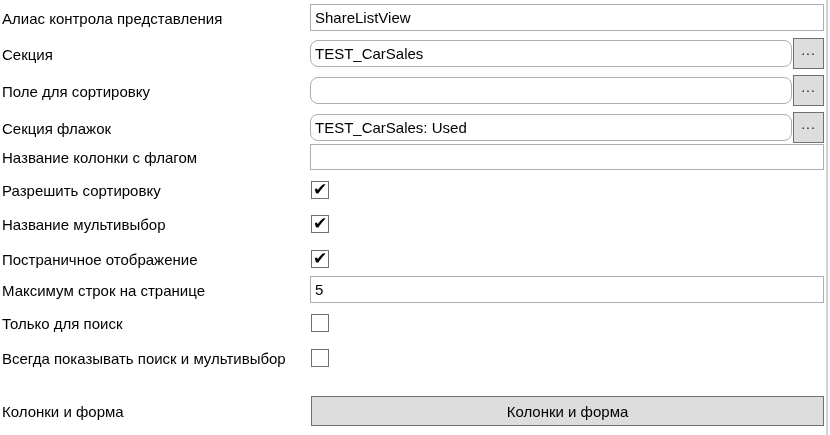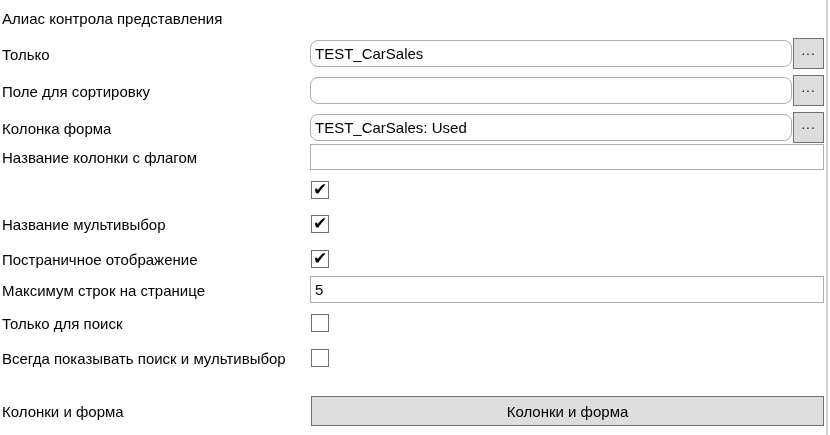--- a/index.html
+++ b/index.html
@@ -102,52 +102,54 @@
     background: #d4d4d4;
   }
 </style>
 </head>
 <body>
 
 <div class="canvas">
 
   <div class="row" style="top:4px;height:27px;">
     <div class="lbl">Алиас контрола представления</div>
+    <input class="tb w-full" type="text" value="ShareListView" style="">
   </div>
 
   <div class="row" style="top:40px;height:27px;">
-    <div class="lbl">Только</div>
+    <div class="lbl">Секция</div>
     <input class="tb w-browse" type="text" value="TEST_CarSales" style="">
     <button class="browse">
       <span>...</span>
     </button>
   </div>
 
   <div class="row" style="top:77px;height:27px;">
     <div class="lbl">Поле для сортировку</div>
     <input class="tb w-browse" type="text" value="" style="">
     <button class="browse">
       <span>...</span>
     </button>
   </div>
 
   <div class="row" style="top:114px;height:27px;">
-    <div class="lbl">Колонка форма</div>
+    <div class="lbl">Секция флажок</div>
     <input class="tb w-browse" type="text" value="TEST_CarSales: Used" style="">
     <button class="browse">
       <span>...</span>
     </button>
   </div>
 
   <div class="row" style="top:144px;height:26px;">
     <div class="lbl">Название колонки с флагом</div>
     <input class="tb w-full" type="text" value="" style="">
   </div>
 
   <div class="row" style="top:181px;height:18px;">
+    <div class="lbl">Разрешить сортировку</div>
     <div class="cb">
       <span class="check">✔</span>
     </div>
   </div>
 
   <div class="row" style="top:215px;height:18px;">
     <div class="lbl">Название мультивыбор</div>
     <div class="cb">
       <span class="check">✔</span>
     </div>

